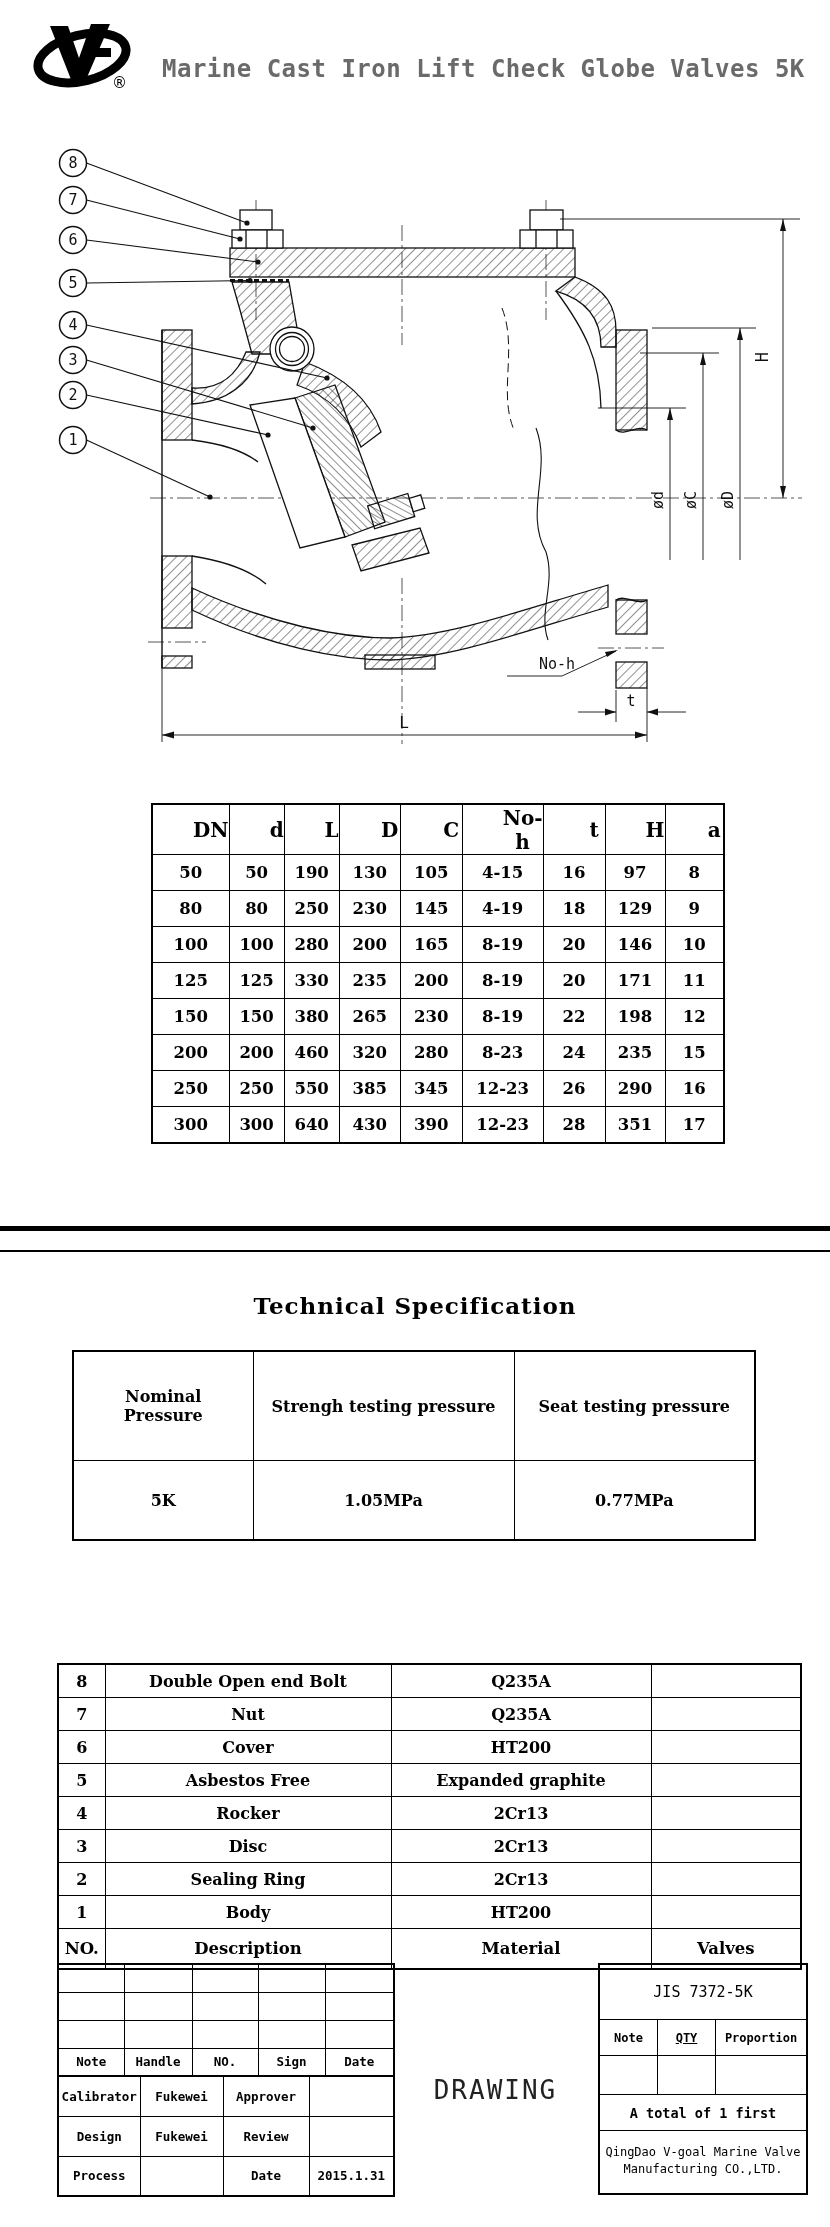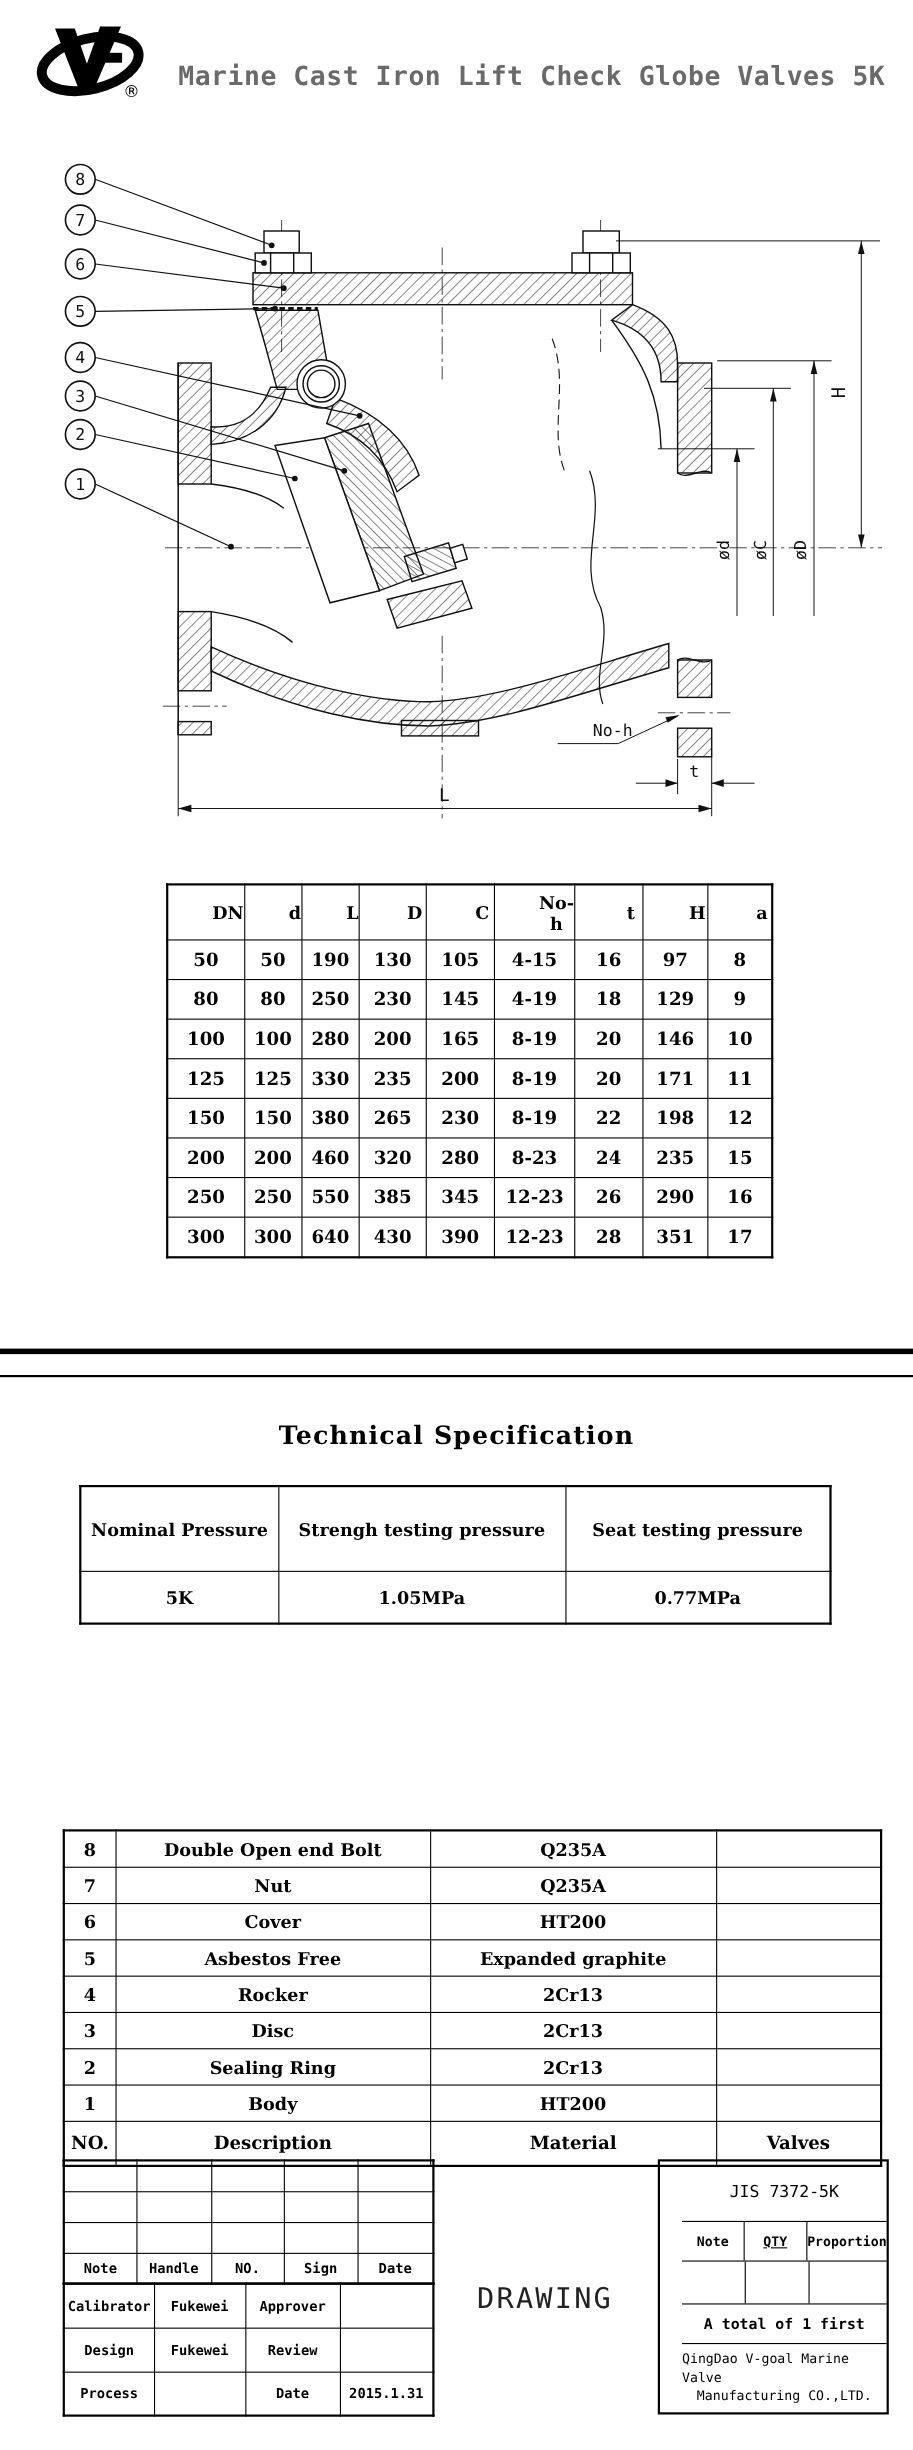--- a/index.html
+++ b/index.html
@@ -8,51 +8,51 @@
   .abs{position:absolute;}
   
   #page-title{left:162px;top:55px;font-family:"DejaVu Sans Mono",monospace;
     font-size:24px;letter-spacing:0.5px;color:#6a6a6a;white-space:nowrap;font-weight:700;}
   
   svg{font-family:"DejaVu Sans Mono",monospace;}
   
   .dimtbl{border-collapse:collapse;table-layout:fixed;border:2.5px solid #000;}
   .dimtbl th,.dimtbl td{border:1.5px solid #000;text-align:center;vertical-align:middle;
     font-family:"DejaVu Serif",serif;font-weight:bold;padding:0;}
-  .dimtbl th{font-size:16px;height:49px;padding-left:40px;}
+  .dimtbl th{font-size:20px;height:49px;padding-left:40px;}
   .dimtbl td{font-size:16.5px;height:35px;}
   
   .divider-thick{left:0;top:1226px;width:830px;height:5px;background:#000;}
   .divider-thin{left:0;top:1250px;width:830px;height:1.5px;background:#000;}
   
   #spec-title{left:0;top:1292px;width:830px;text-align:center;
     font-family:"DejaVu Serif",serif;font-weight:bold;font-size:23px;letter-spacing:1px;}
   .spectbl{border-collapse:collapse;table-layout:fixed;border:2.5px solid #000;}
   .spectbl th,.spectbl td{border:1.8px solid #000;text-align:center;vertical-align:middle;
-    font-family:"DejaVu Serif",serif;font-weight:bold;font-size:16px;padding:0;}
+    font-family:"DejaVu Serif",serif;font-weight:bold;font-size:16px;padding:16px;}
   .spectbl th{height:76px;}
   .spectbl td{height:46px;}
   
   .partstbl{border-collapse:collapse;table-layout:fixed;border:2.5px solid #000;}
   .partstbl td{border:1.5px solid #000;text-align:center;vertical-align:middle;
     font-family:"DejaVu Serif",serif;font-weight:bold;font-size:16px;height:32px;padding:0;}
   .partstbl tr.pfooter td{height:39px;font-size:16.5px;}
   
   .tbtbl{border-collapse:collapse;table-layout:fixed;border:2px solid #000;
     font-family:"DejaVu Sans Mono",monospace;}
   .tbtbl td{border:1.5px solid #000;text-align:center;vertical-align:middle;
     font-size:12.5px;font-weight:bold;padding:0;white-space:nowrap;overflow:hidden;}
   #tb-left-top tr{height:28px;}
   #tb-left-bottom tr{height:40px;}
   #drawing-label{left:393px;top:2075px;width:205px;text-align:center;
     font-family:"DejaVu Sans Mono",monospace;font-size:26px;letter-spacing:2px;color:#222;}
   #tb-right{left:598px;top:1963px;width:210px;height:232px;border:2px solid #000;
     box-sizing:border-box;font-family:"DejaVu Sans Mono",monospace;}
   #tb-right .tbr-row{box-sizing:border-box;border-bottom:1.5px solid #000;
-    display:flex;align-items:center;justify-content:center;margin-left:20px;}
+    display:flex;align-items:center;justify-content:center;}
   #tb-right .tbr-standard{height:55px;font-size:15px;}
   #tb-right .tbr-cols{padding:0;}
   #tb-right .tbr-hdr{height:36px;font-size:12px;font-weight:bold;}
   #tb-right .tbr-empty{height:39px;}
   #tb-right .tbr-cols .cc{box-sizing:border-box;height:100%;display:flex;
     align-items:center;justify-content:center;}
   #tb-right .c1{width:58px;border-right:1.5px solid #000;}
   #tb-right .c2{width:58px;border-right:1.5px solid #000;text-decoration:underline;}
   #tb-right .c3{flex:1;}
   #tb-right .tbr-total{height:36px;font-size:13.5px;font-weight:bold;}

